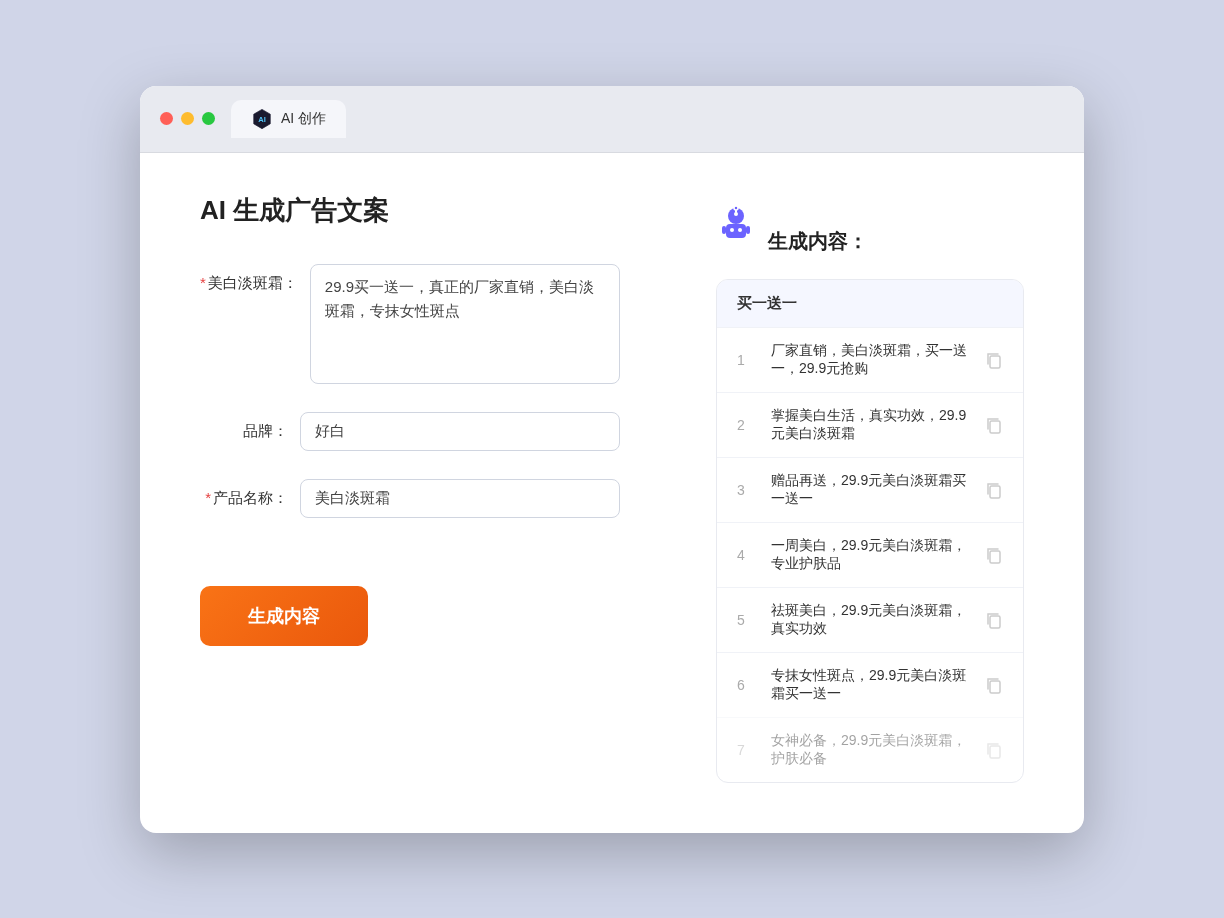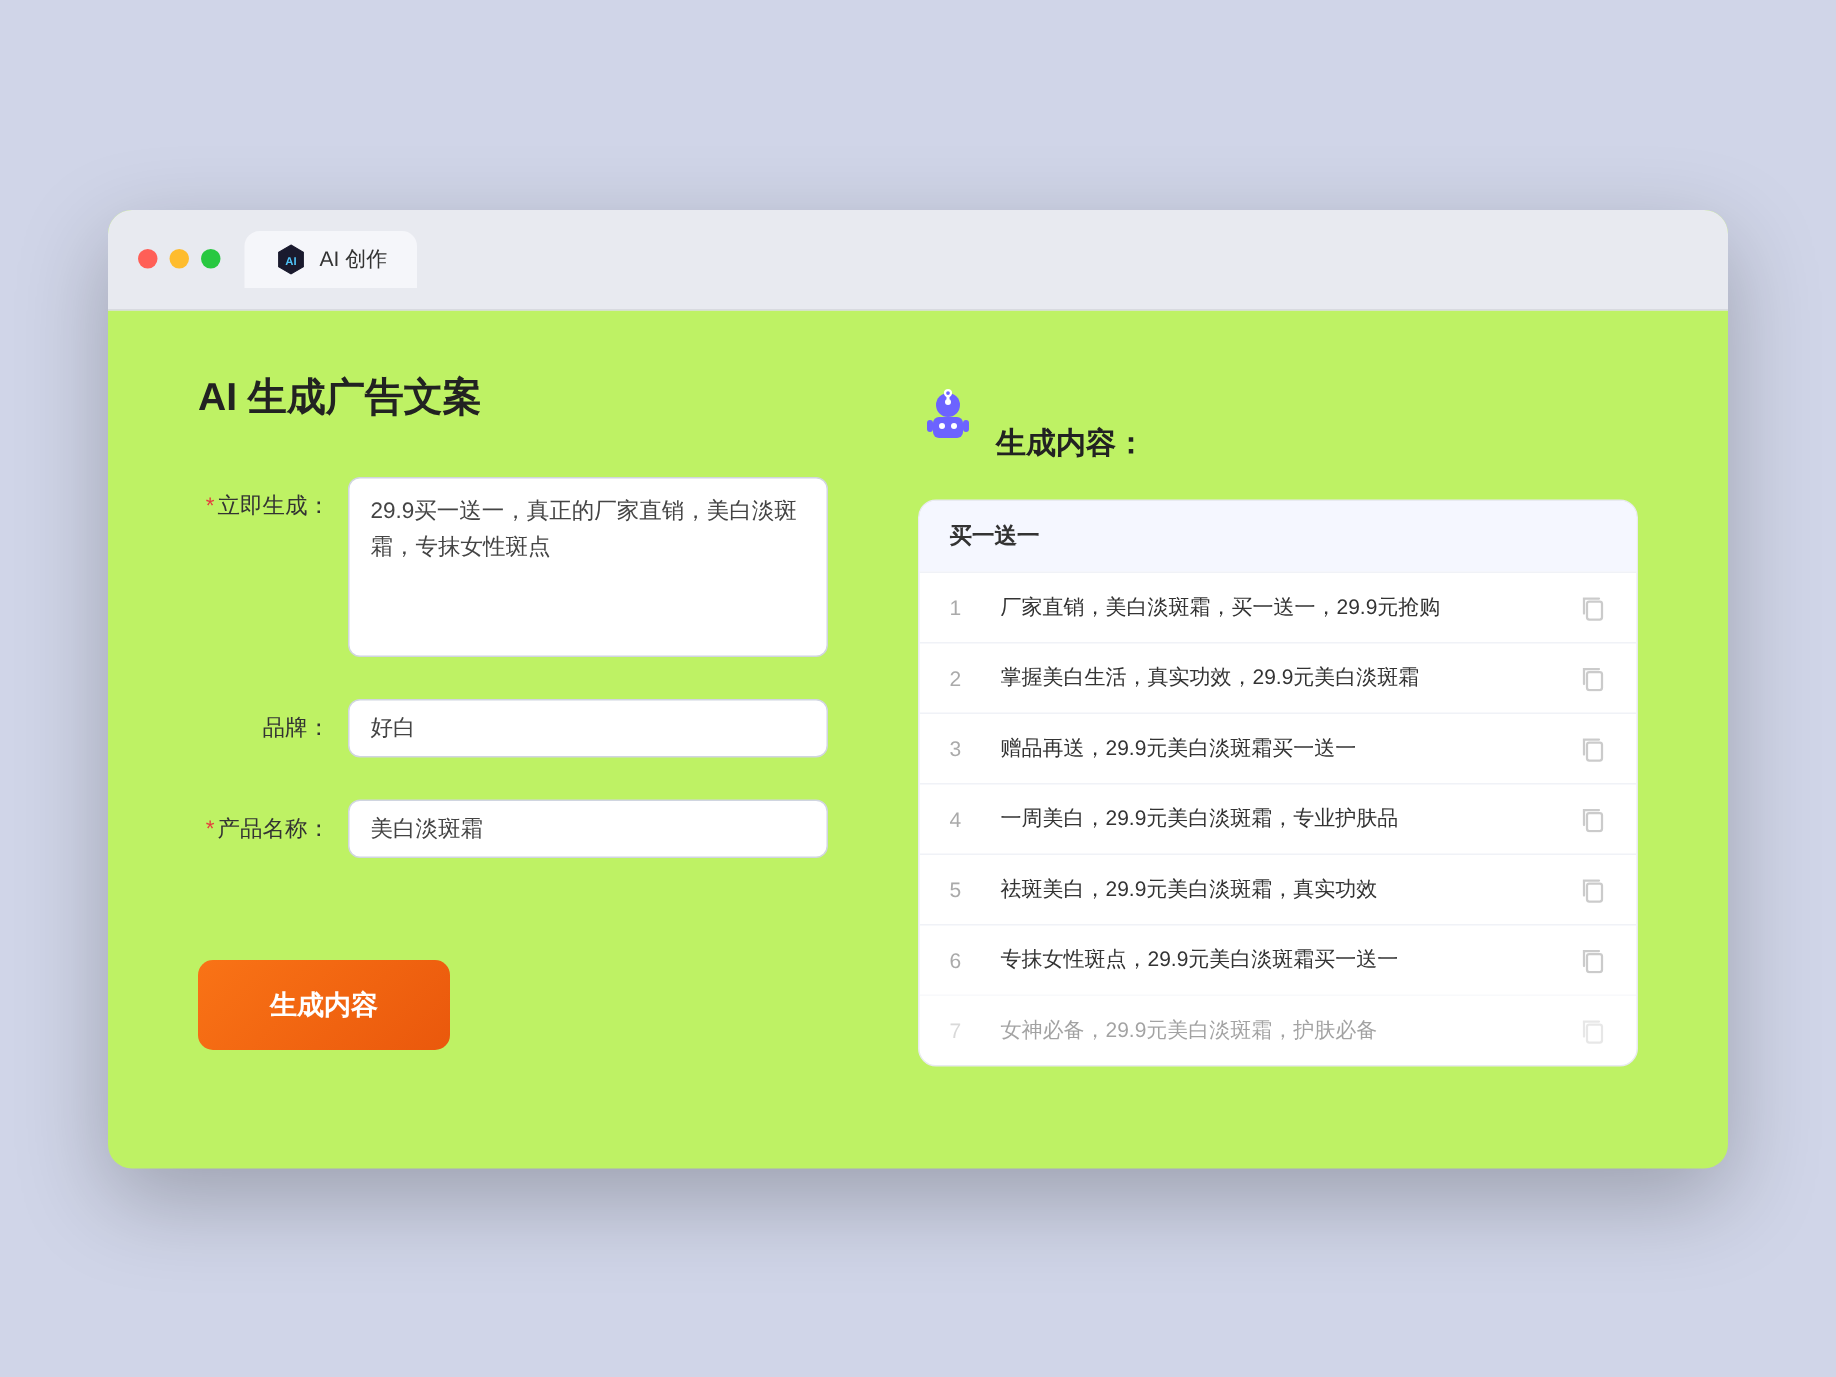--- a/index.html
+++ b/index.html
@@ -9,22 +9,22 @@
       width: 1224px;
       height: 918px;
       display: flex;
       align-items: center;
       justify-content: center;
       font-family: 'PingFang SC', 'Microsoft YaHei', sans-serif;
       overflow: hidden;
     }
 
     .browser-window {
-      width: 1080px;
-      background: #bef264;
+      width: 944px;
+      background: #ffffff;
       border-radius: 16px;
       box-shadow: 0 20px 60px rgba(0,0,0,0.25);
       overflow: hidden;
     }
 
     .title-bar {
       background: #e8eaf0;
       padding: 14px 20px;
       display: flex;
       align-items: center;
@@ -53,23 +53,23 @@
       font-size: 14px;
       color: #333;
     }
 
     .tab-icon {
       width: 22px;
       height: 22px;
     }
 
     .content-area {
-      padding: 40px 60px 68px;
-      display: flex;
-      gap: 60px;
+      padding: 40px 60px 50px;
+      display: flex;
+      gap: 96px;
     }
 
     
     .left-panel {
       flex: 0 0 420px;
     }
 
     .page-title {
       font-size: 26px;
       font-weight: 700;
@@ -221,21 +221,21 @@
   </div>
 
   <div class="content-area">
 
     <div class="left-panel">
       <h1 class="page-title">AI 生成广告文案</h1>
 
       
       <div class="form-group">
         <label class="form-label">
-          <span class="required-star">*</span><span>立即生成：</span>
+          <span class="required-star">*</span><span>美白淡斑霜：</span>
         </label>
         <textarea class="form-input" style="">29.9买一送一，真正的厂家直销，美白淡斑霜，专抹女性斑点</textarea>
       </div>
 
       
       <div class="form-group">
         <label class="form-label">品牌：</label>
         <input type="text" class="form-input" value="好白" style="">
       </div>
 

